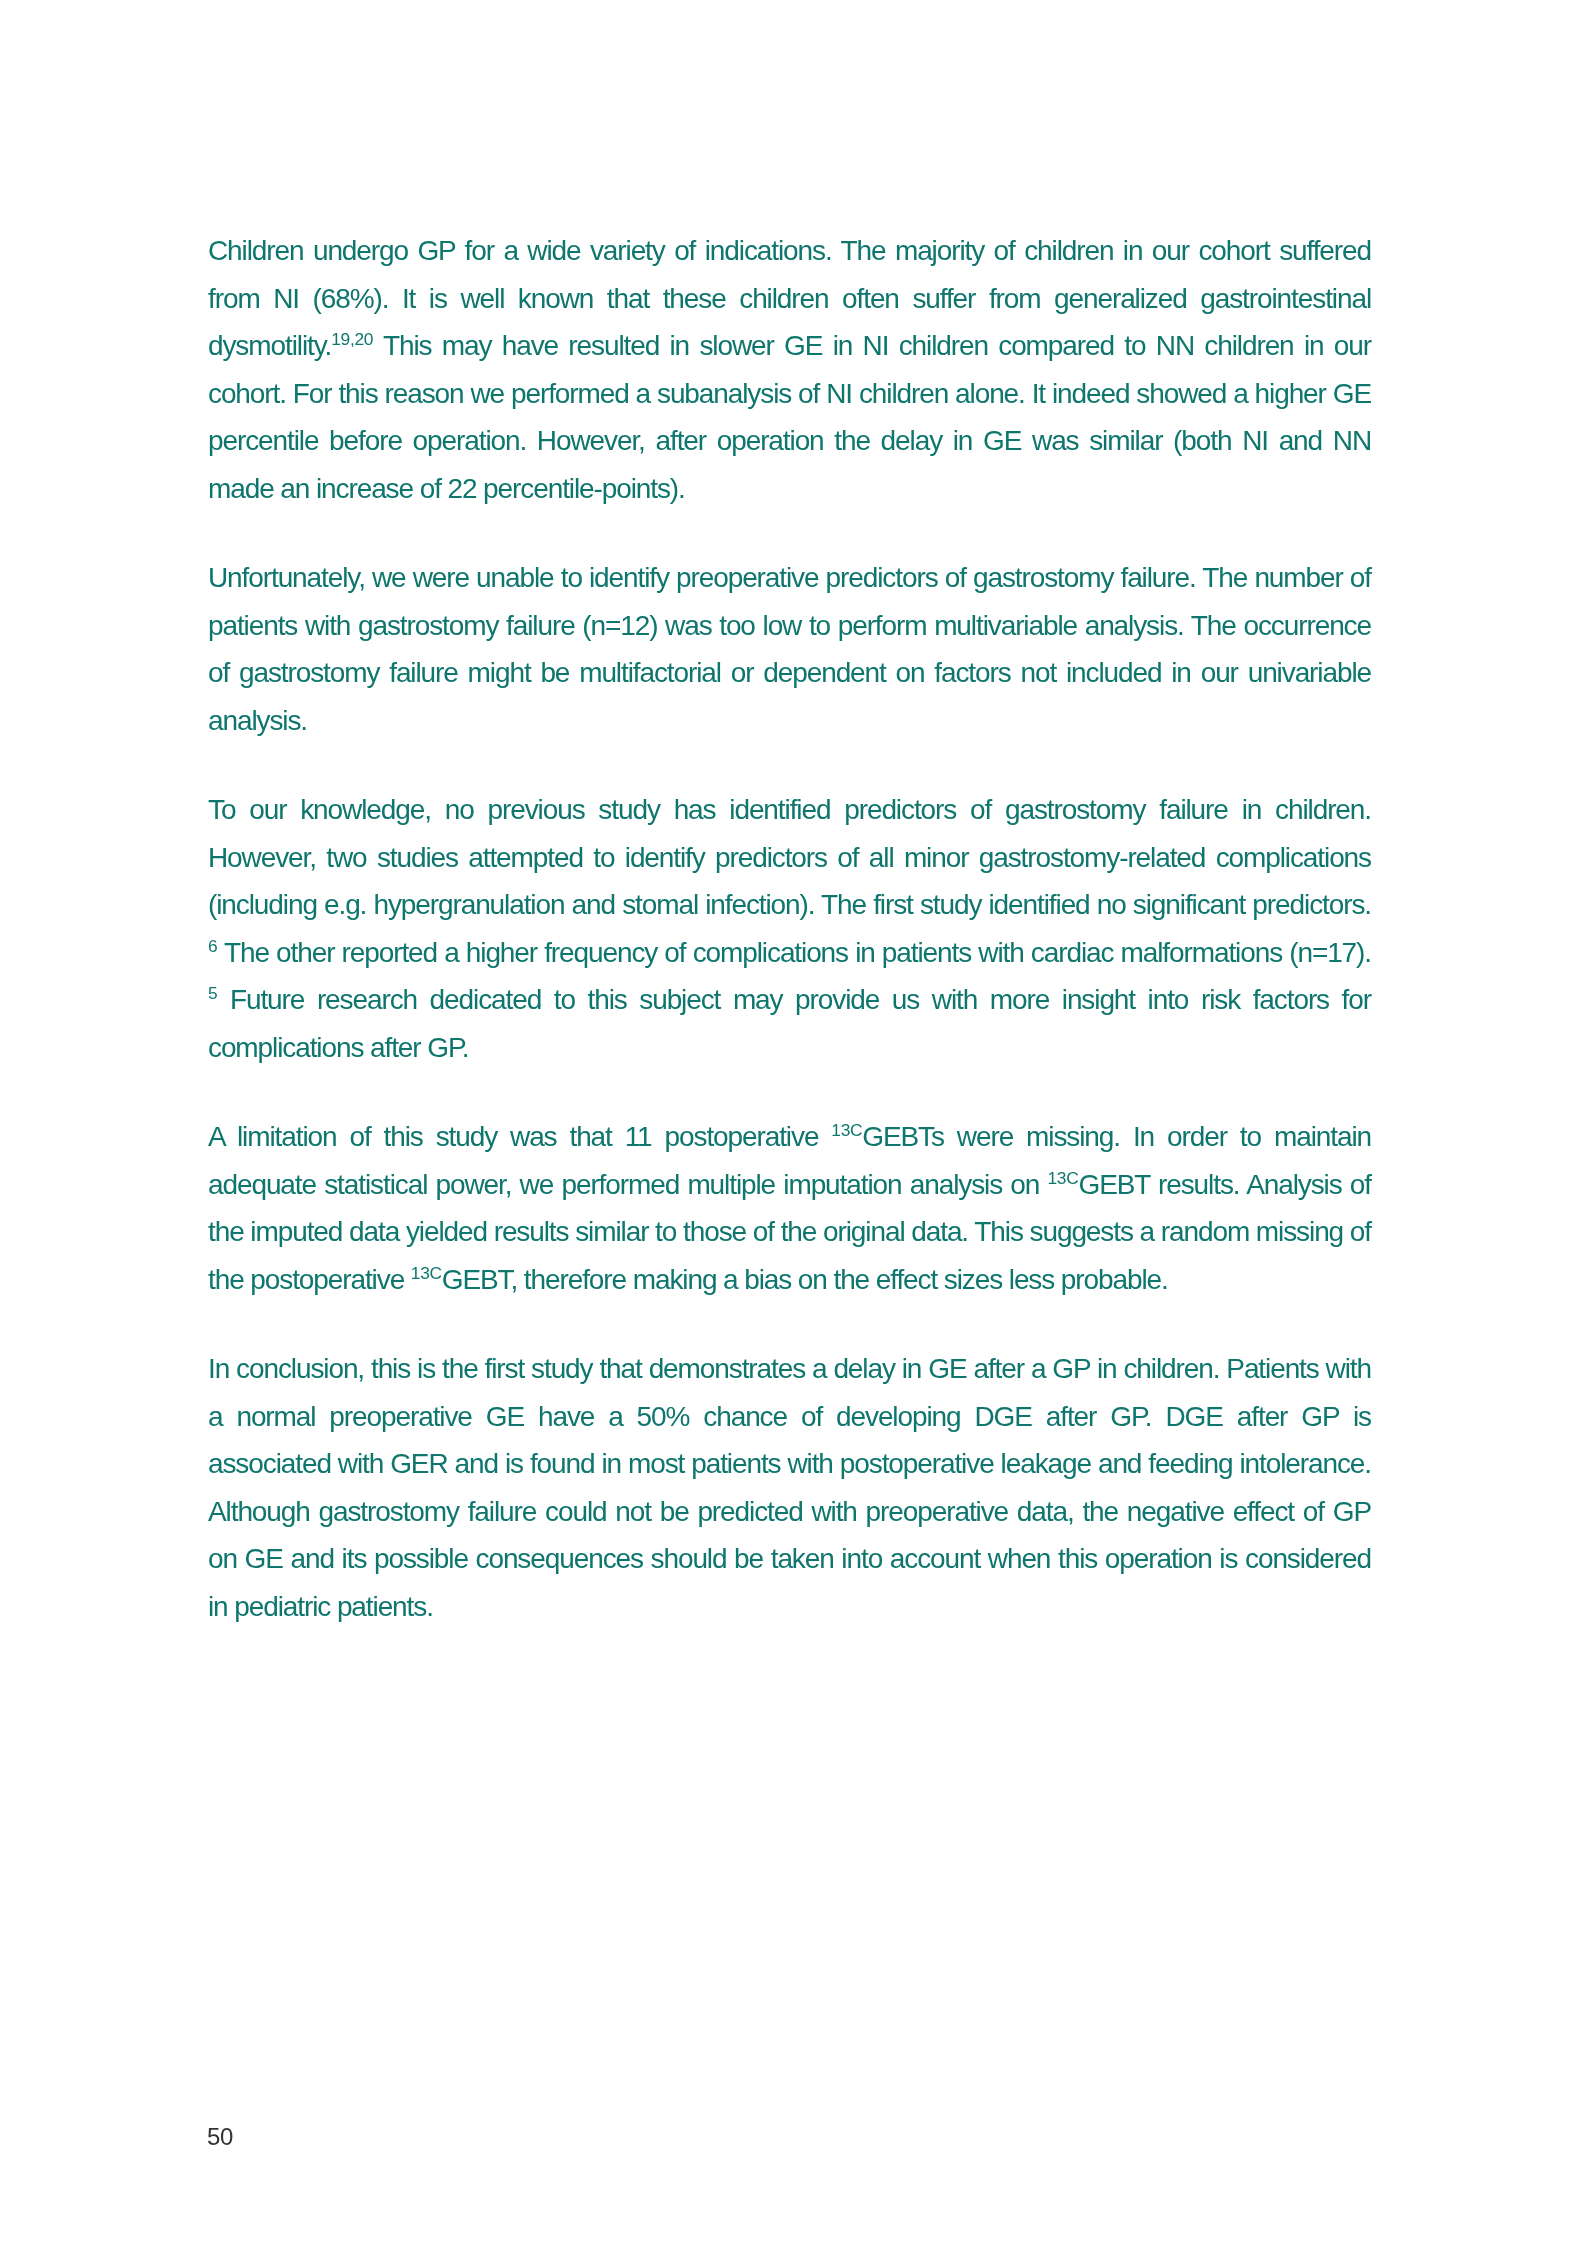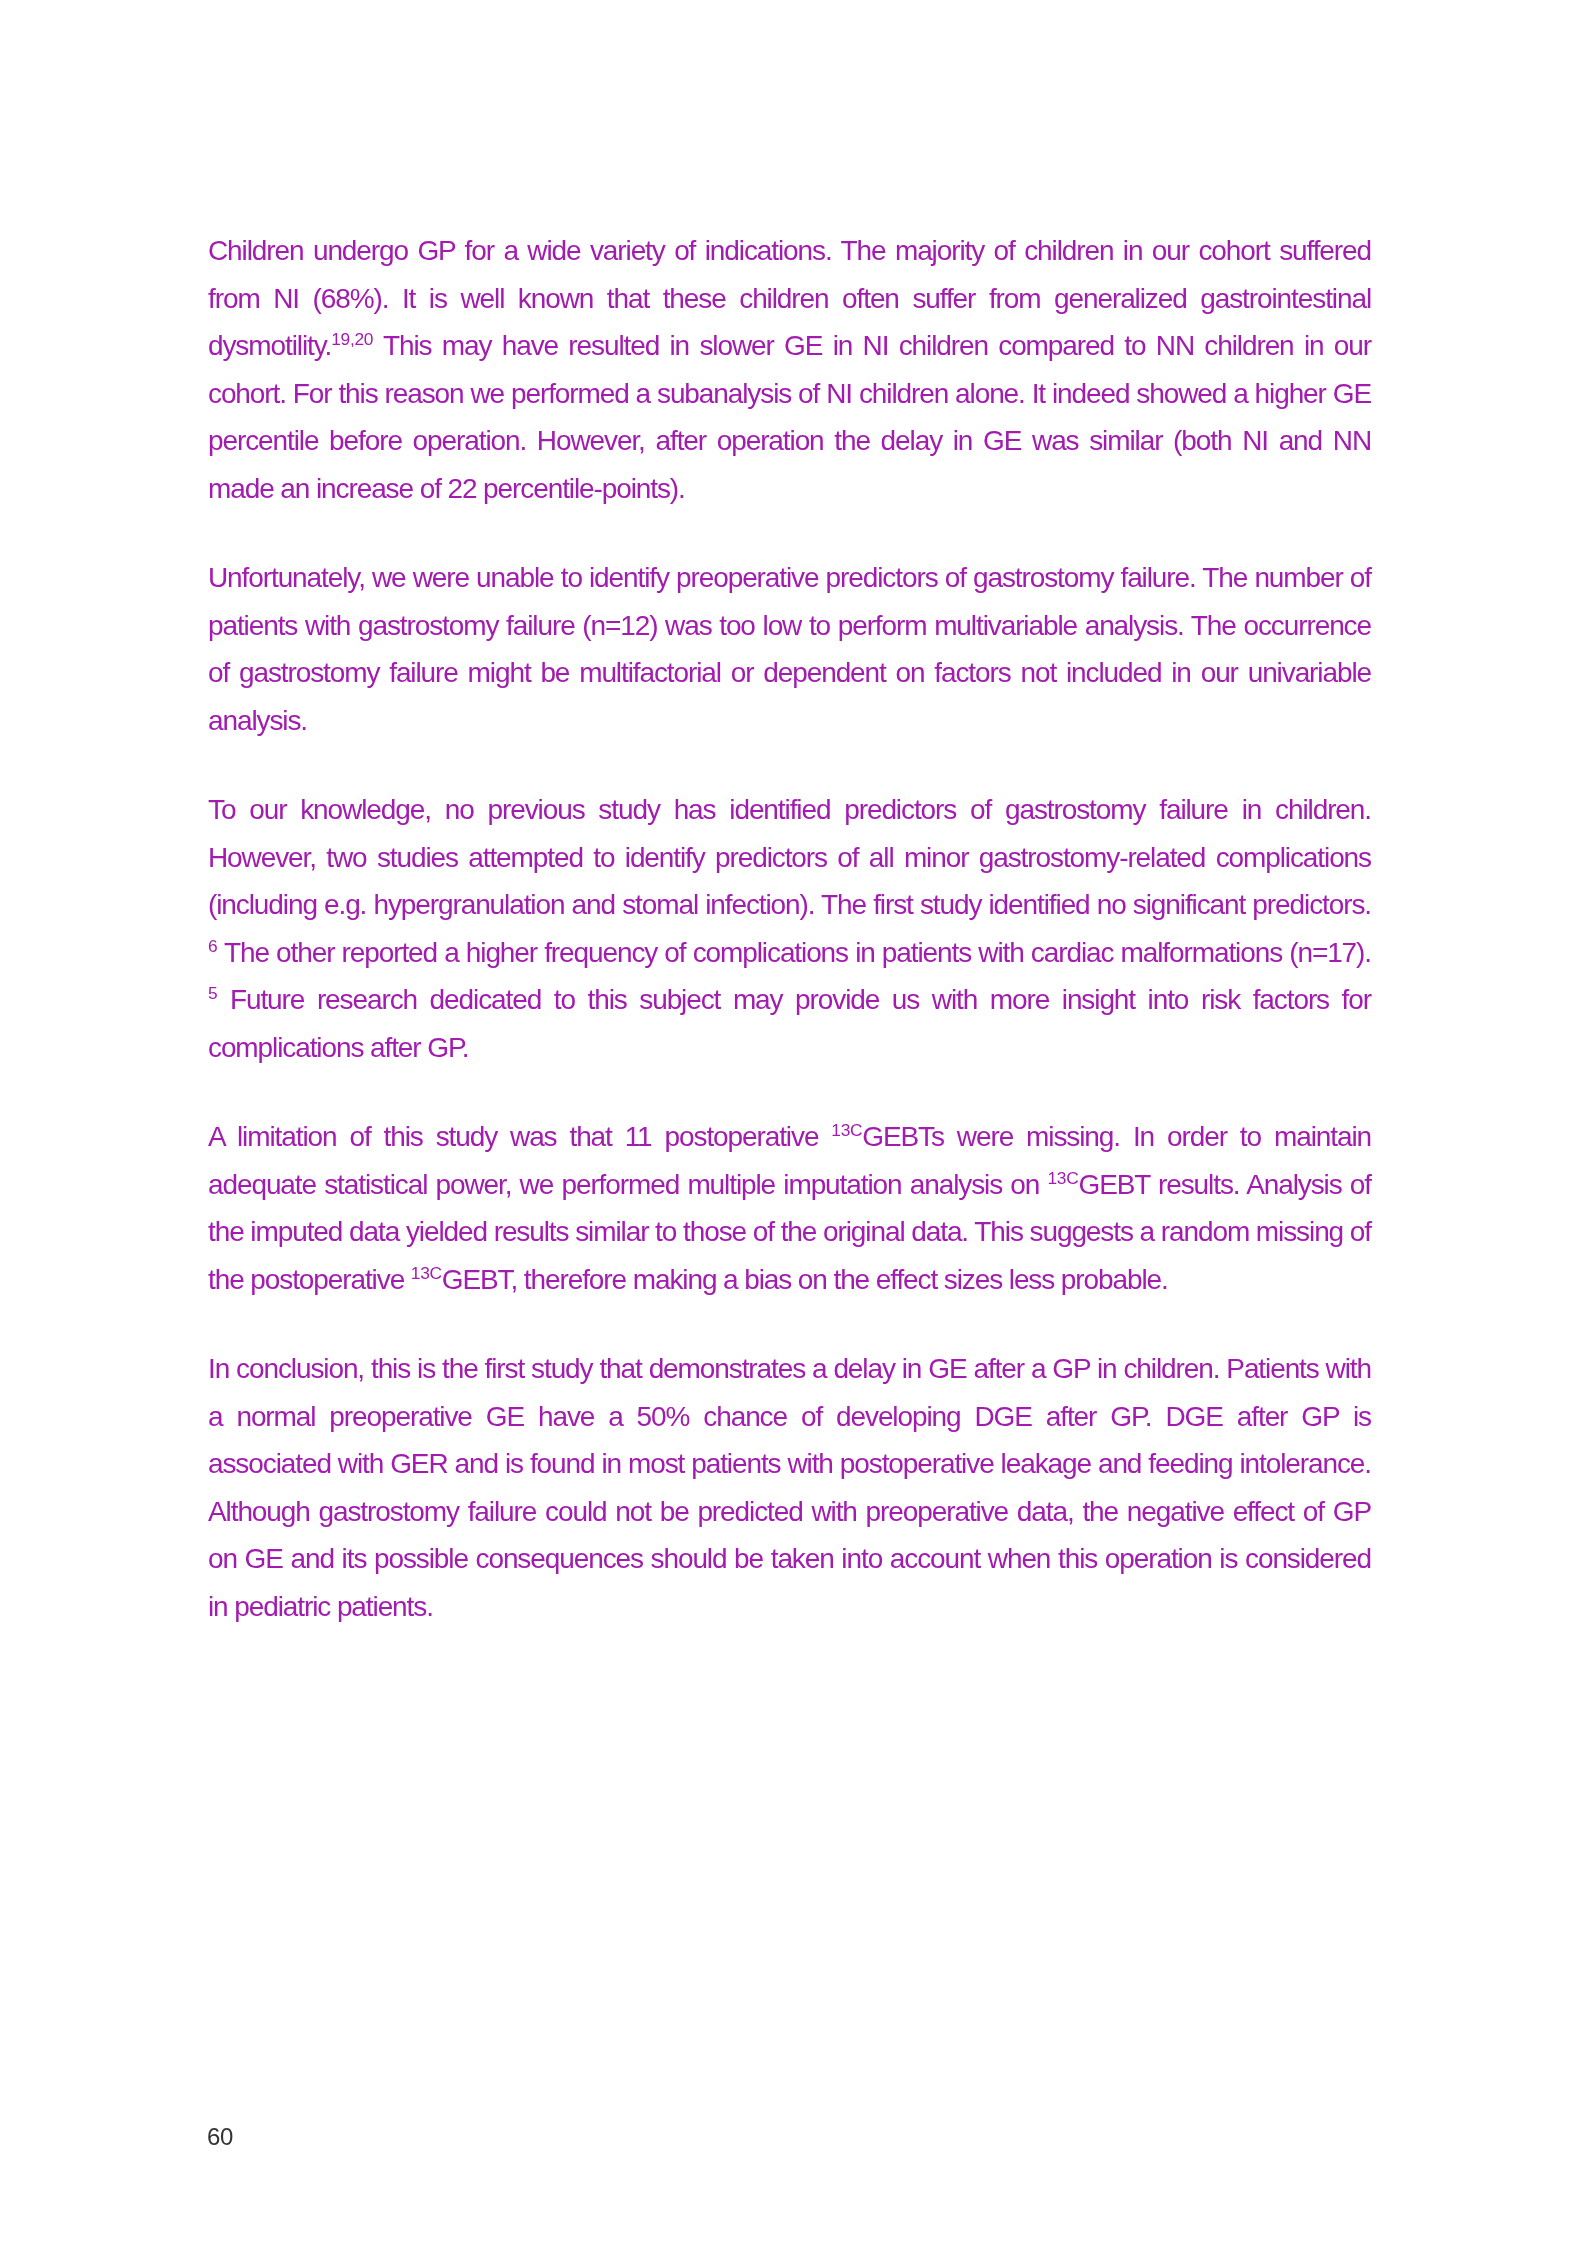--- a/index.html
+++ b/index.html
@@ -13,21 +13,21 @@
     height: 2250px;
     background: #ffffff;
     overflow: hidden;
     font-family: "Liberation Sans", "DejaVu Sans", sans-serif;
   }
   .body-text {
     position: absolute;
     left: 208px;
     top: 227px;
     width: 1163px;
-    color: #a21caf;
+    color: #0f766e;
     font-size: 28px;
     line-height: 47.5px;
     letter-spacing: -1.1px;
     text-align: justify;
   }
   .body-text p.para {
     margin: 0 0 42px 0;
     padding: 0;
   }
   .body-text p.para:last-child {
@@ -56,14 +56,14 @@
 <body>
 
 <main class="page">
   <section class="body-text">
       <p class="para"><span>Children undergo GP for a wide variety of indications. The majority of children in our cohort suffered from NI (68%). It is well known that these children often suffer from generalized gastrointestinal dysmotility.</span><sup>19,20</sup><span> This may have resulted in slower GE in NI children compared to NN children in our cohort. For this reason we performed a subanalysis of NI children alone. It indeed showed a higher GE percentile before operation. However, after operation the delay in GE was similar (both NI and NN made an increase of 22 percentile-points).</span></p>
       <p class="para"><span>Unfortunately, we were unable to identify preoperative predictors of gastrostomy failure. The number of patients with gastrostomy failure (n=12) was too low to perform multivariable analysis. The occurrence of gastrostomy failure might be multifactorial or dependent on factors not included in our univariable analysis.</span></p>
       <p class="para"><span>To our knowledge, no previous study has identified predictors of gastrostomy failure in children. However, two studies attempted to identify predictors of all minor gastrostomy-related complications (including e.g. hypergranulation and stomal infection). The first study identified no significant predictors. </span><sup>6</sup><span> The other reported a higher frequency of complications in patients with cardiac malformations (n=17). </span><sup>5</sup><span> Future research dedicated to this subject may provide us with more insight into risk factors for complications after GP.</span></p>
       <p class="para"><span>A limitation of this study was that 11 postoperative </span><sup>13C</sup><span>GEBTs were missing. In order to maintain adequate statistical power, we performed multiple imputation analysis on </span><sup>13C</sup><span>GEBT results. Analysis of the imputed data yielded results similar to those of the original data. This suggests a random missing of the postoperative </span><sup>13C</sup><span>GEBT, therefore making a bias on the effect sizes less probable.</span></p>
       <p class="para"><span>In conclusion, this is the first study that demonstrates a delay in GE after a GP in children. Patients with a normal preoperative GE have a 50% chance of developing DGE after GP. DGE after GP is associated with GER and is found in most patients with postoperative leakage and feeding intolerance. Although gastrostomy failure could not be predicted with preoperative data, the negative effect of GP on GE and its possible consequences should be taken into account when this operation is considered in pediatric patients.</span></p>
     </section>
-  <div class="page-number">60</div>
+  <div class="page-number">50</div>
 </main>
 
 </body></html>

